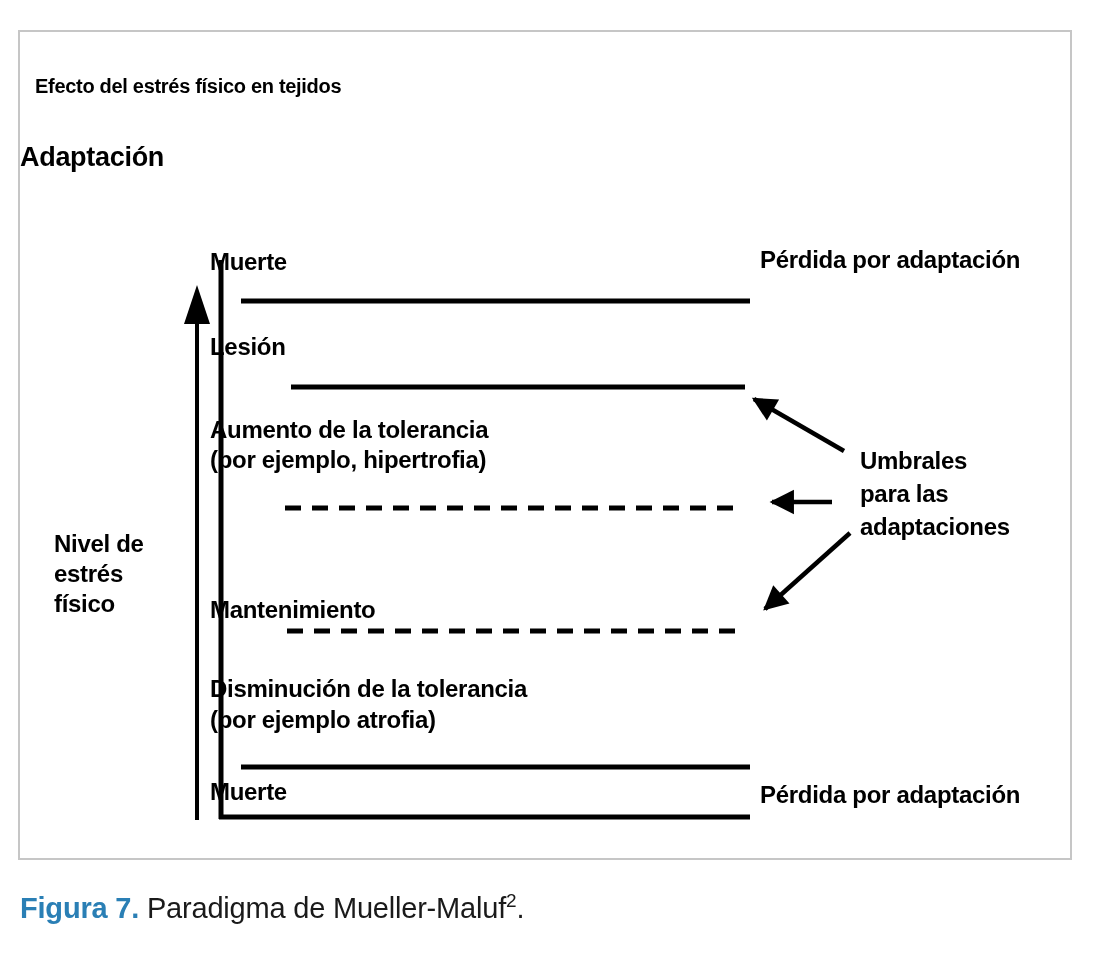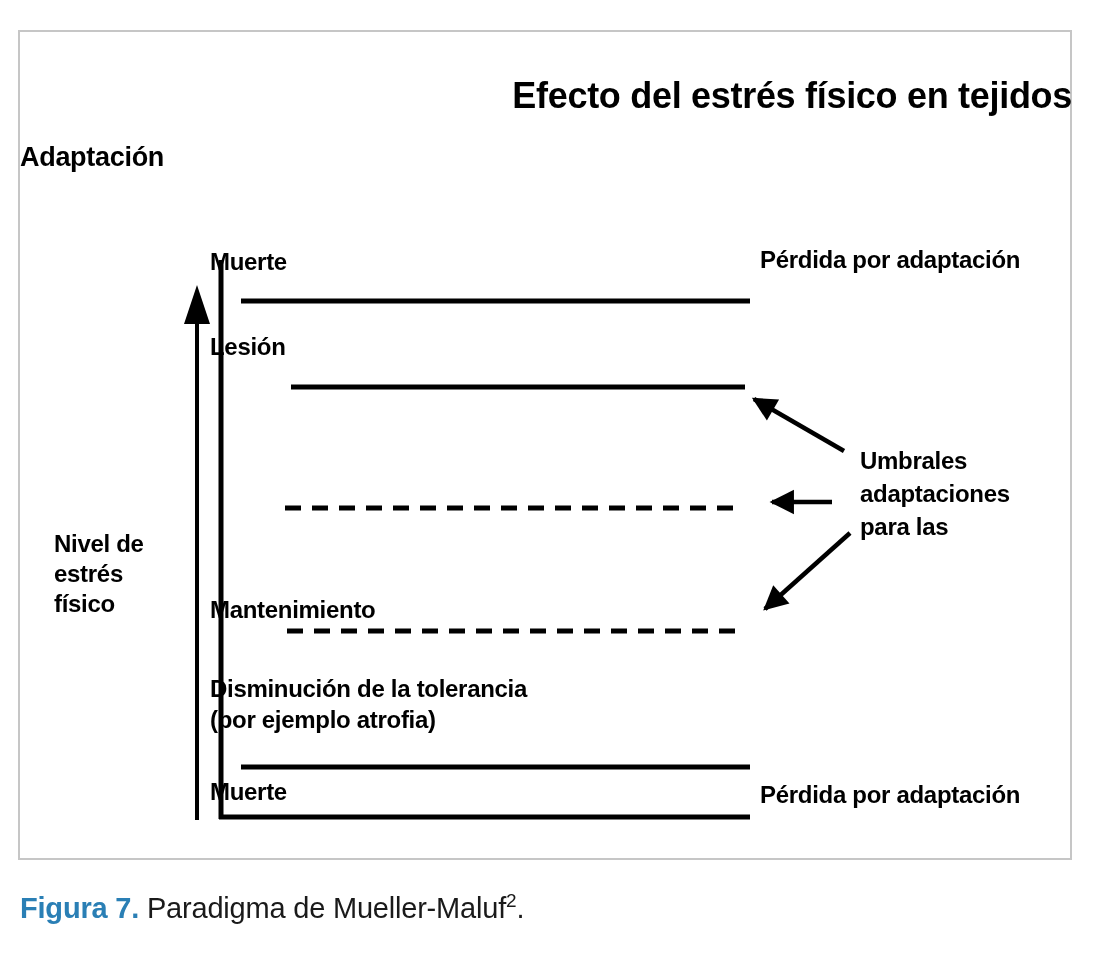--- a/index.html
+++ b/index.html
@@ -7,21 +7,21 @@
     position:relative;width:1104px;height:955px;background:#ffffff;
     font-family:"Liberation Sans",sans-serif;color:#000;overflow:hidden;
   }
   #figure-box{
     position:absolute;left:18px;top:30px;width:1050px;height:826px;
     border:2px solid #c6c6c6;background:#ffffff;
   }
   .abs{position:absolute;}
   .blabel{font-weight:700;font-size:24px;line-height:30px;letter-spacing:-0.3px;white-space:nowrap;}
   .center-col{left:190px;width:600px;text-align:left;}
-  #diagram-title{left:2px;top:43px;width:100%;text-align:right;font-weight:700;font-size:36px;letter-spacing:-0.3px;}
+  #diagram-title{left:15px;top:43px;width:100%;text-align:left;font-weight:700;font-size:20px;letter-spacing:-0.3px;}
   #diagram-subtitle{left:0;top:110px;width:100%;text-align:left;font-weight:700;font-size:27px;letter-spacing:-0.3px;}
   #zone-muerte-top{top:215px;}
   #zone-lesion{top:300px;}
   #zone-aumento{top:383px;}
   #zone-mantenimiento{top:535px;margin-top:28px;}
   #zone-disminucion{top:641px;line-height:31px;}
   #zone-muerte-bottom{top:745px;}
   #y-axis-label{left:34px;top:497px;text-align:left;}
   #perdida-top{left:740px;top:213px;}
   #perdida-bottom{left:740px;top:748px;}
@@ -70,33 +70,37 @@
     <div id="diagram-subtitle" class="abs">Adaptación</div>
 
     <div id="y-axis-label" class="abs blabel">
       <div>Nivel de</div>
       <div>estrés</div>
       <div>físico</div>
     </div>
 
     <div id="zone-muerte-top" class="abs blabel center-col">Muerte</div>
     <div id="zone-lesion" class="abs blabel center-col">Lesión</div>
+    <div id="zone-aumento" class="abs blabel center-col">
+      <div>Aumento de la tolerancia</div>
+      <div>(por ejemplo, hipertrofia)</div>
+    </div>
     <div id="zone-mantenimiento" class="abs blabel center-col">Mantenimiento</div>
     <div id="zone-disminucion" class="abs blabel center-col">
       <div>Disminución de la tolerancia</div>
       <div>(por ejemplo atrofia)</div>
     </div>
     <div id="zone-muerte-bottom" class="abs blabel center-col">Muerte</div>
 
     <div id="perdida-top" class="abs blabel">Pérdida por adaptación</div>
     <div id="perdida-bottom" class="abs blabel">Pérdida por adaptación</div>
     <div id="umbrales-label" class="abs blabel">
       <div>Umbrales</div>
+      <div>para las</div>
       <div>adaptaciones</div>
-      <div>para las</div>
     </div>
   </div>
 
   <div id="caption">
     <span class="cap-label">Figura 7.</span><span> Paradigma de Mueller-Maluf</span><sup>2</sup><span>.</span>
   </div>
 
 </div>
 
 </body></html>

